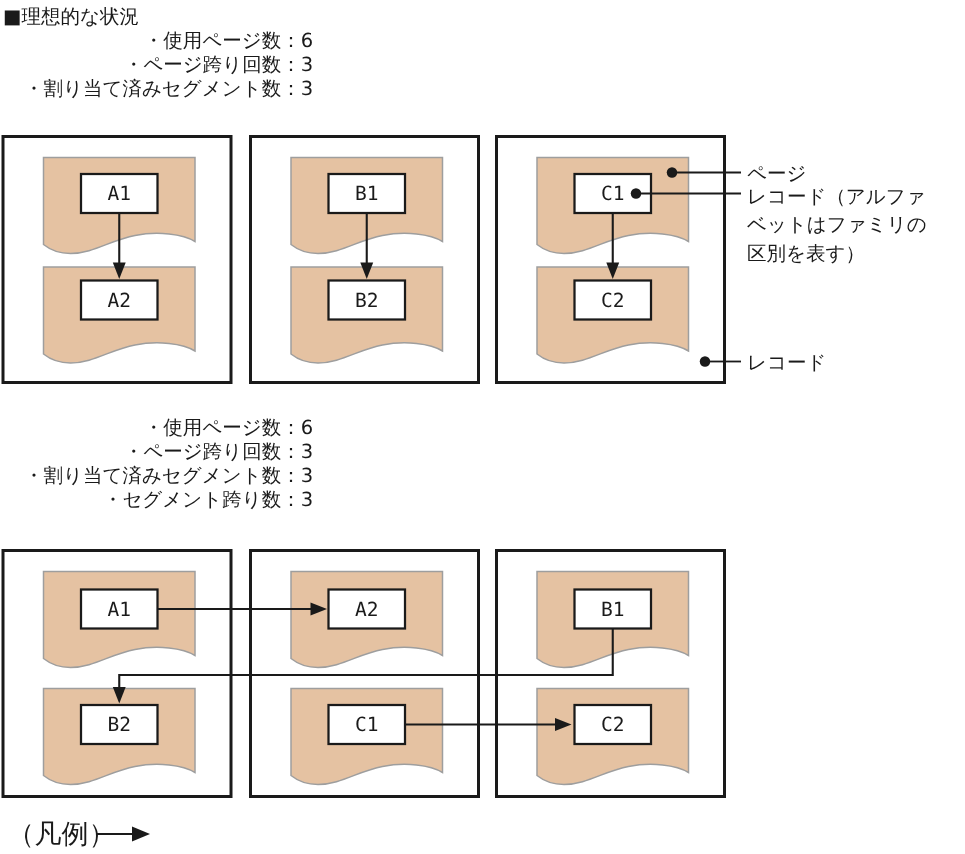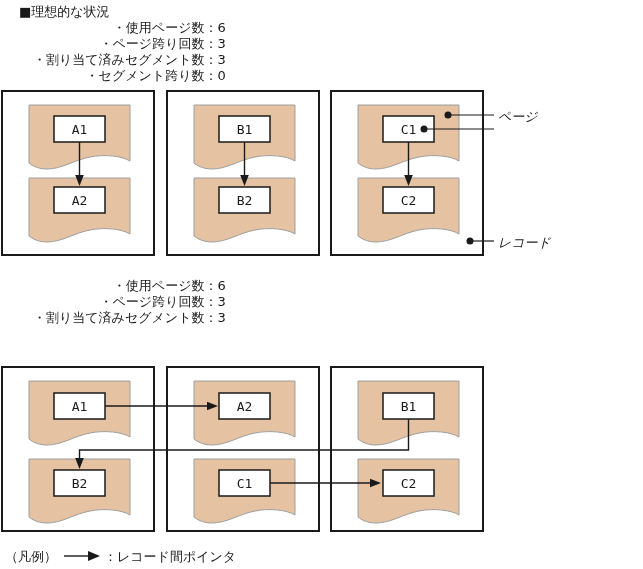--- a/index.html
+++ b/index.html
@@ -4,56 +4,56 @@
 <style>
   html, body { margin: 0; padding: 0; }
   .stage {
     position: relative;
     width: 643px; height: 569px;
     background: var(--background, #fff);
     font-family: "DejaVu Sans", "Liberation Sans", sans-serif;
     color: var(--line, #1a1a1a);
     overflow: hidden;
   }
-  .textblock { position: absolute; left: 19px; }
+  .textblock { position: absolute; left: 2px; }
   .textblock .heading { font-size: 13px; line-height: 16px; white-space: nowrap; }
   .textblock .bullet  { font-size: 13px; line-height: 16px; padding-left: 14px; white-space: nowrap; text-align: right; }
   .svg-layer { position: absolute; left: 0; top: 0; }
   .segment { fill: #ffffff; stroke: var(--line, #1a1a1a); stroke-width: 2; }
   .page    { fill: var(--page-fill, #e5c2a2); stroke: var(--page-border, #9e9e9e); stroke-width: 1; }
   .record  { fill: #ffffff; stroke: var(--line, #1a1a1a); stroke-width: 1.5; }
   .rec-label {
     font-family: "DejaVu Sans Mono", "Liberation Mono", monospace;
     font-size: 13px; fill: var(--line, #1a1a1a);
     text-anchor: middle;
   }
   .arrow   { stroke: var(--line, #1a1a1a); stroke-width: 1.4; fill: none; }
   .arrowhead { fill: var(--line, #1a1a1a); stroke: none; }
   .callout-line { stroke: var(--line, #1a1a1a); stroke-width: 1.2; }
   .callout-dot  { fill: var(--line, #1a1a1a); }
-  .callout-text { position: absolute; font-size: 13px; line-height: 19px; white-space: nowrap; font-style: italic; }
-  .legend-text  { position: absolute; font-size: 13px; line-height: 16px; white-space: nowrap; }
+  .callout-text { position: absolute; font-size: 13px; line-height: 19px; white-space: nowrap; }
+  .legend-text  { position: absolute; font-size: 18px; line-height: 16px; white-space: nowrap; }
 </style>
 </head>
 <body>
 
 <div class="stage">
 
   <div class="textblock" style="top:4px">
     <div class="heading">■理想的な状況</div>
     <div class="bullet">・使用ページ数：6</div>
     <div class="bullet">・ページ跨り回数：3</div>
     <div class="bullet">・割り当て済みセグメント数：3</div>
-    <div class="bullet">・セグメント跨り数：0</div>
   </div>
 
   <div class="textblock" style="top:278px">
     <div class="bullet">・使用ページ数：6</div>
     <div class="bullet">・ページ跨り回数：3</div>
     <div class="bullet">・割り当て済みセグメント数：3</div>
+    <div class="bullet">・セグメント跨り数：3</div>
   </div>
 
   <svg class="svg-layer" width="643" height="569" viewBox="0 0 643 569">
 
     <g>
 
       <g>
         <rect class="segment" x="2" y="91" width="152" height="164"></rect>
         <path class="page" transform="translate(29,105)" d="M0,0 h101 v56 c-8,-5 -25,-7 -40,-4 c-16,3 -28,12 -43,12 c-7,0 -13,-2 -18,-6 z"></path>
         <path class="page" transform="translate(29,178)" d="M0,0 h101 v56 c-8,-5 -25,-7 -40,-4 c-16,3 -28,12 -43,12 c-7,0 -13,-2 -18,-6 z"></path>
@@ -139,18 +139,22 @@
       <polygon class="arrowhead" points="370,478.7 370,487.3 381,483"></polygon>
     </g>
 
     <g>
       <line class="arrow" x1="64" y1="556" x2="89" y2="556"></line>
       <polygon class="arrowhead" points="88,551 88,561 100,556"></polygon>
     </g>
   </svg>
 
   <div class="callout-text" style="left:498px; top:107px">ページ</div>
+  <div class="callout-text" style="left:498px; top:122px">
+    <div>レコード（アルファ</div>
+    <div>ベットはファミリの</div>
+    <div>区別を表す）</div>
+  </div>
   <div class="callout-text" style="left:498px; top:233px">レコード</div>
 
   <div class="legend-text" style="left:5px; top:549px">（凡例）</div>
-  <div class="legend-text" style="left:104px; top:549px">：レコード間ポインタ</div>
 
 </div>
 
 </body></html>

